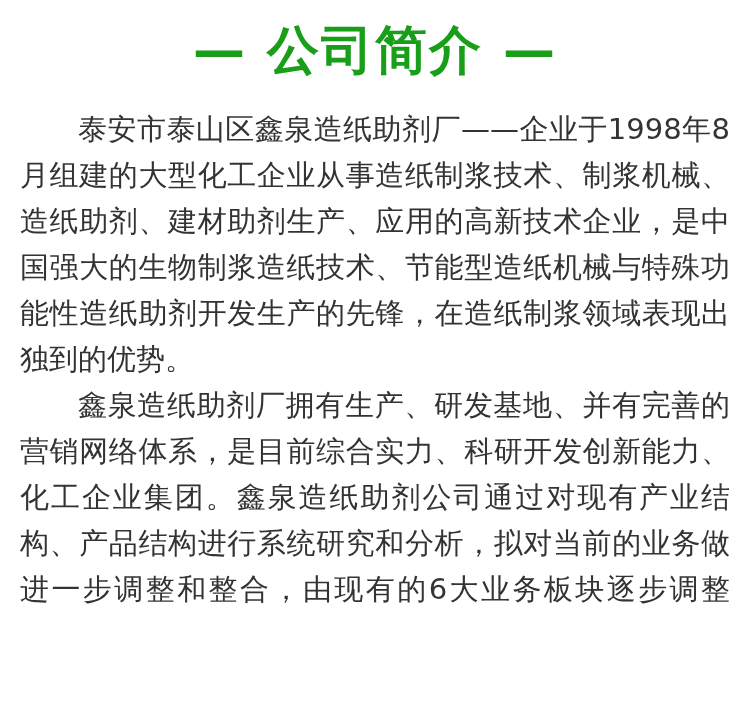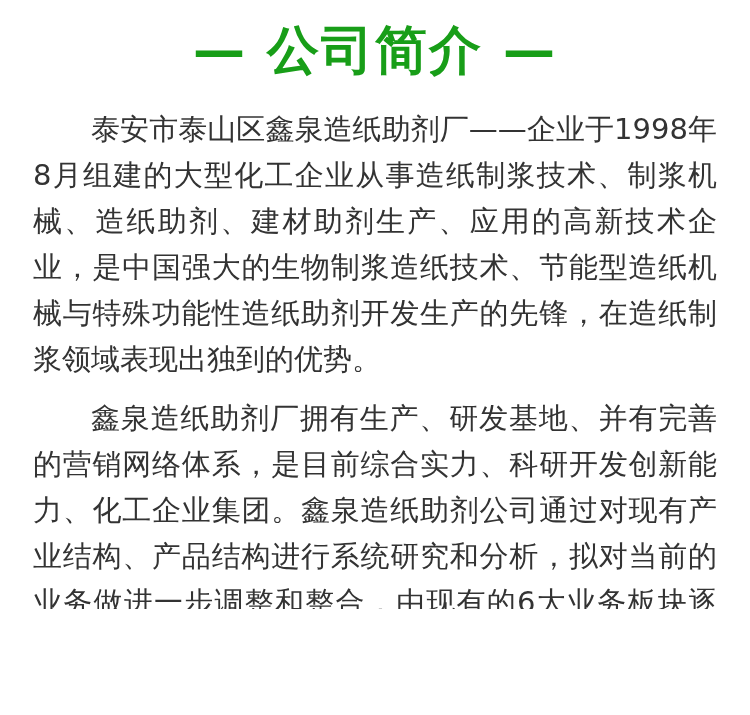--- a/index.html
+++ b/index.html
@@ -29,21 +29,21 @@
   }
   .content {
     margin-top: 24px;
     padding: 0 20px;
     font-size: 29px;
     line-height: 46px;
     text-align: justify;
     text-justify: inter-ideograph;
   }
   .content p {
-    margin: 13px;
+    margin: 0;
     padding: 0;
     text-indent: 2em;
     word-break: break-all;
   }
 </style>
 </head>
 <body>
 
 <div class="page" style="background: rgb(255, 255, 255);">
   <h1 class="page-title" style="color: rgb(24, 158, 24);">— 公司简介 —</h1>

